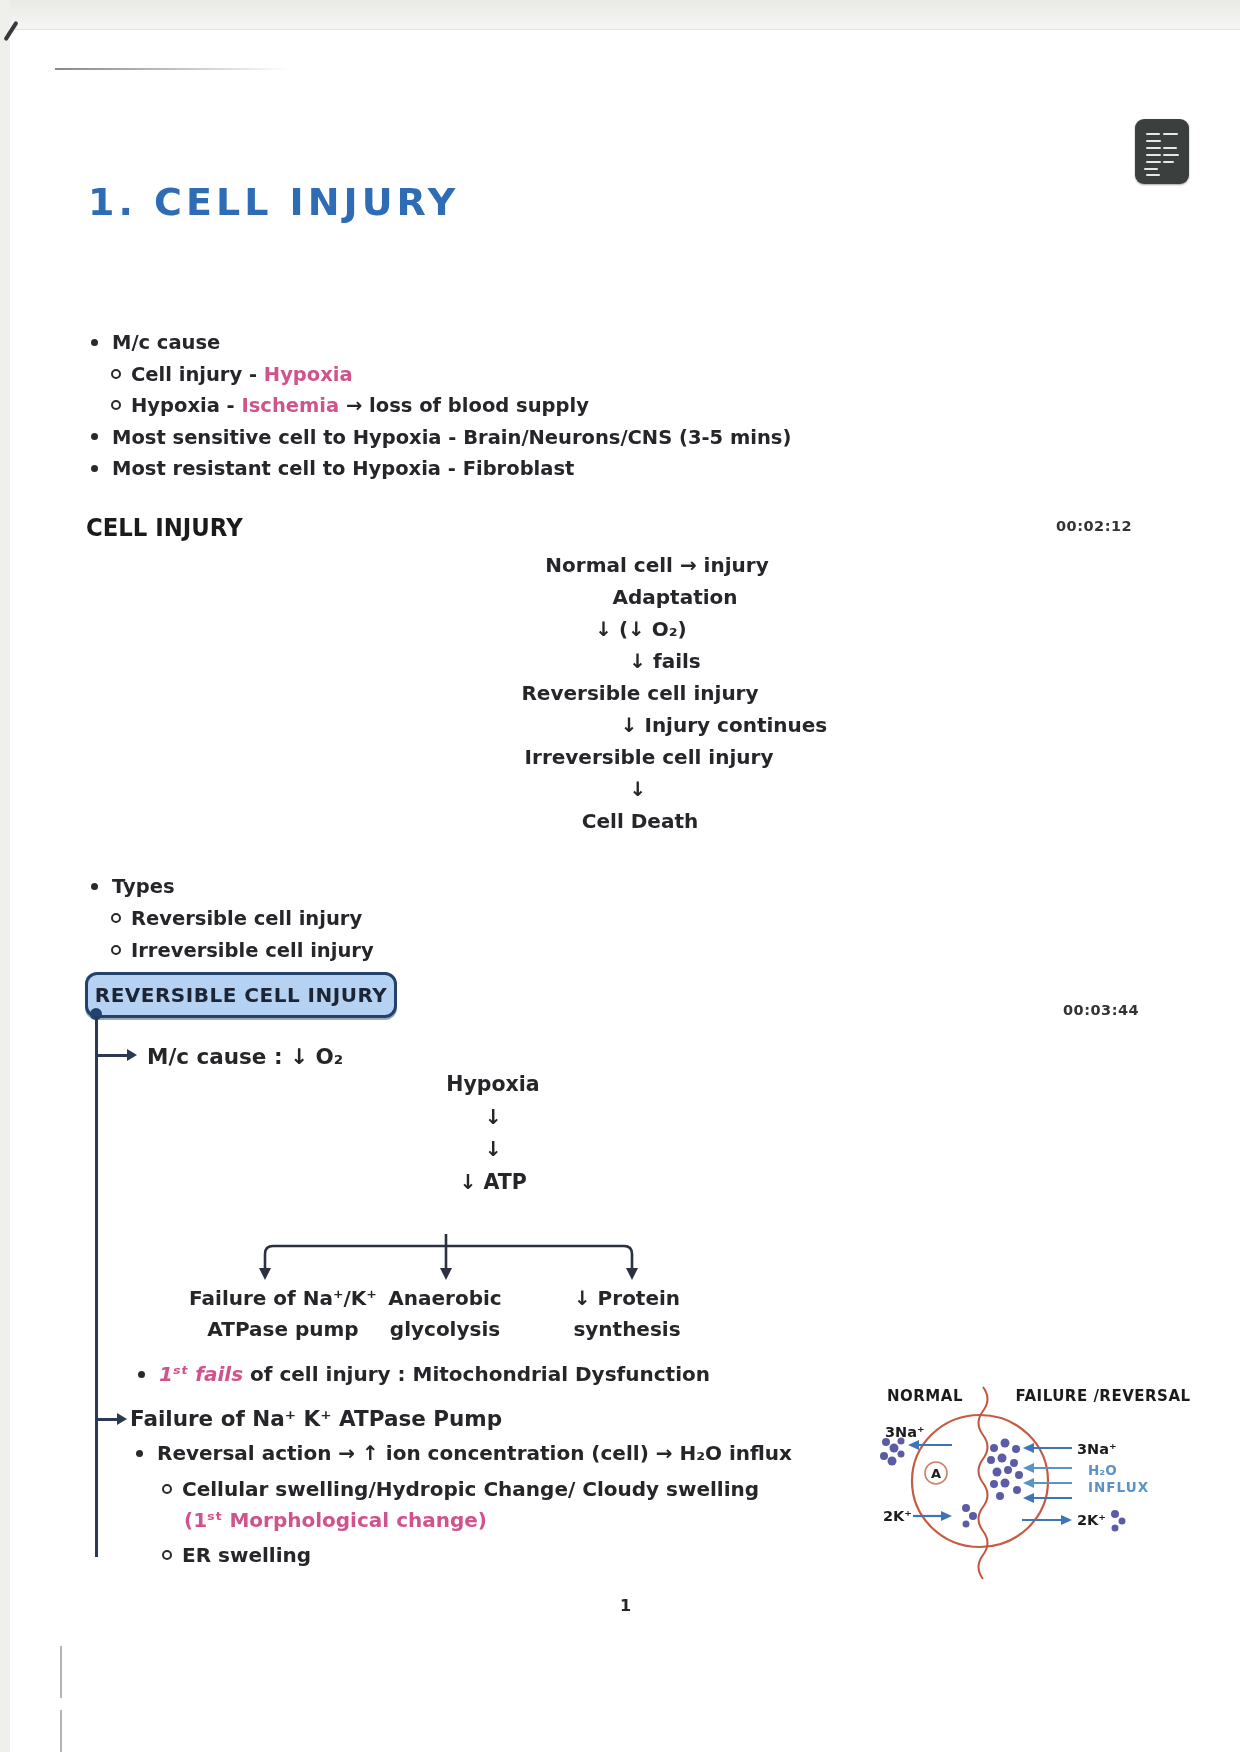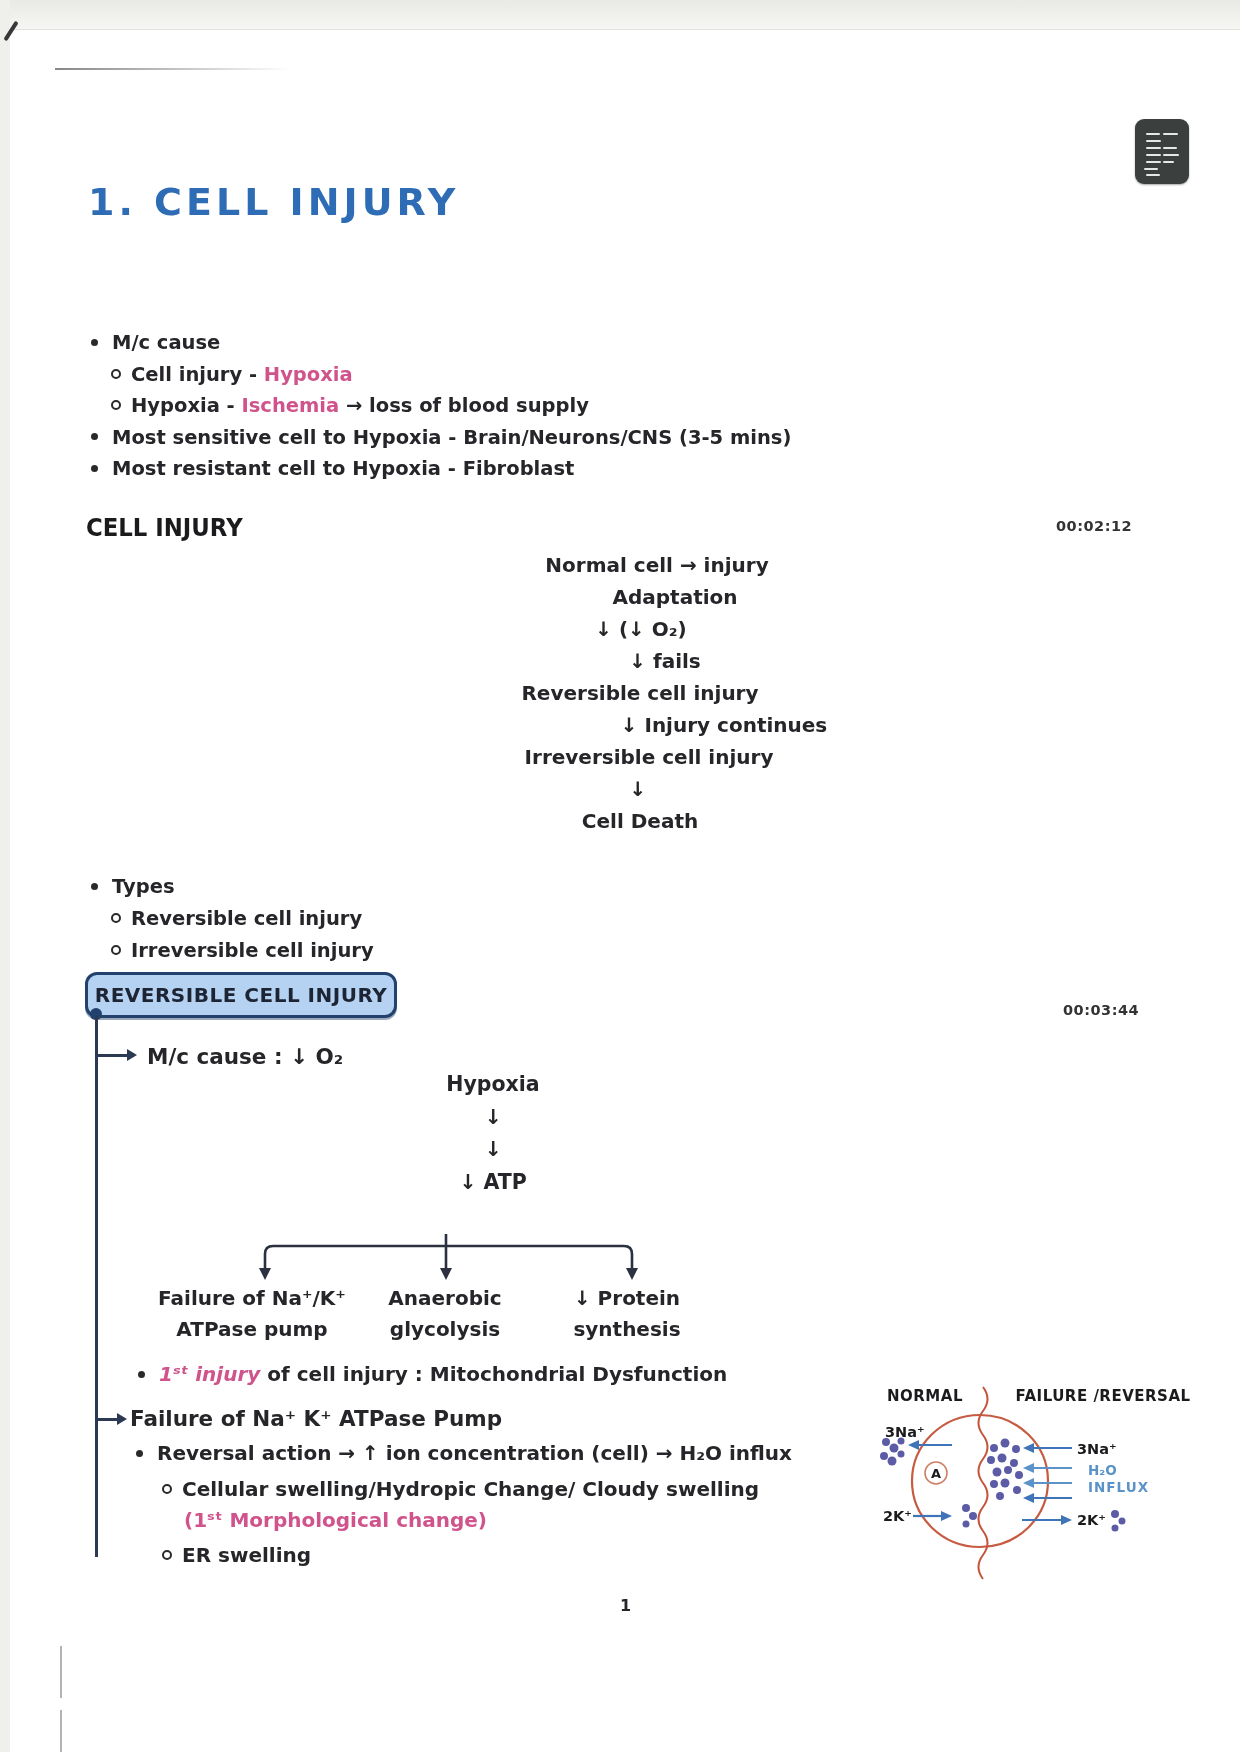--- a/index.html
+++ b/index.html
@@ -81,21 +81,21 @@
   .conn2 { left:98px; top:1418px; width:20px; }
 
   .mc-cause { left:147px; top:1044px; font-size:21.5px; font-weight:800; }
 
   
   .flow2 { left:343px; top:1068px; width:300px; text-align:center;
     font-size:20.5px; font-weight:600; line-height:32.5px; }
 
   
   .branch { text-align:center; font-size:20px; font-weight:600; line-height:31px; }
-  .branch1 { left:142px; top:1283px; width:220px;text-align:center; }
+  .branch1 { left:173px; top:1283px; width:220px;text-align:center; }
   .branch2 { left:355px; top:1283px; width:180px;text-align:center; }
   .branch3 { left:537px; top:1283px; width:180px; }
 
   .first-change { left:132px; top:1362px; font-size:20px; font-weight:600; }
   .first-change .pink { font-style:italic; }
 
   .pump-heading { left:130px; top:1406px; font-size:21.5px; font-weight:800; }
 
   .pump-list { font-size:20px; font-weight:600; }
   .pl1 { left:130px; top:1441px; }
@@ -218,21 +218,21 @@
 <div class="abs branch branch2">
   <div>Anaerobic</div>
   <div>glycolysis</div>
 </div>
 <div class="abs branch branch3">
   <div>↓ Protein</div>
   <div>synthesis</div>
 </div>
 
 <div class="abs first-change">
-  <span class="dot"></span><span class="pink">1ˢᵗ injury</span><span> of cell injury : Mitochondrial Dysfunction</span>
+  <span class="dot"></span><span class="pink">1ˢᵗ fails</span><span> of cell injury : Mitochondrial Dysfunction</span>
 </div>
 
 <div class="abs pump-heading">Failure of Na⁺ K⁺ ATPase Pump</div>
 
 <div class="abs pump-list pl1">
   <span class="dot"></span><span>Reversal action → ↑ ion concentration (cell) → H₂O influx</span>
 </div>
 <div class="abs pump-list pl2">
   <span class="ring"></span><span>Cellular swelling/Hydropic Change/ Cloudy swelling</span>
 </div>

